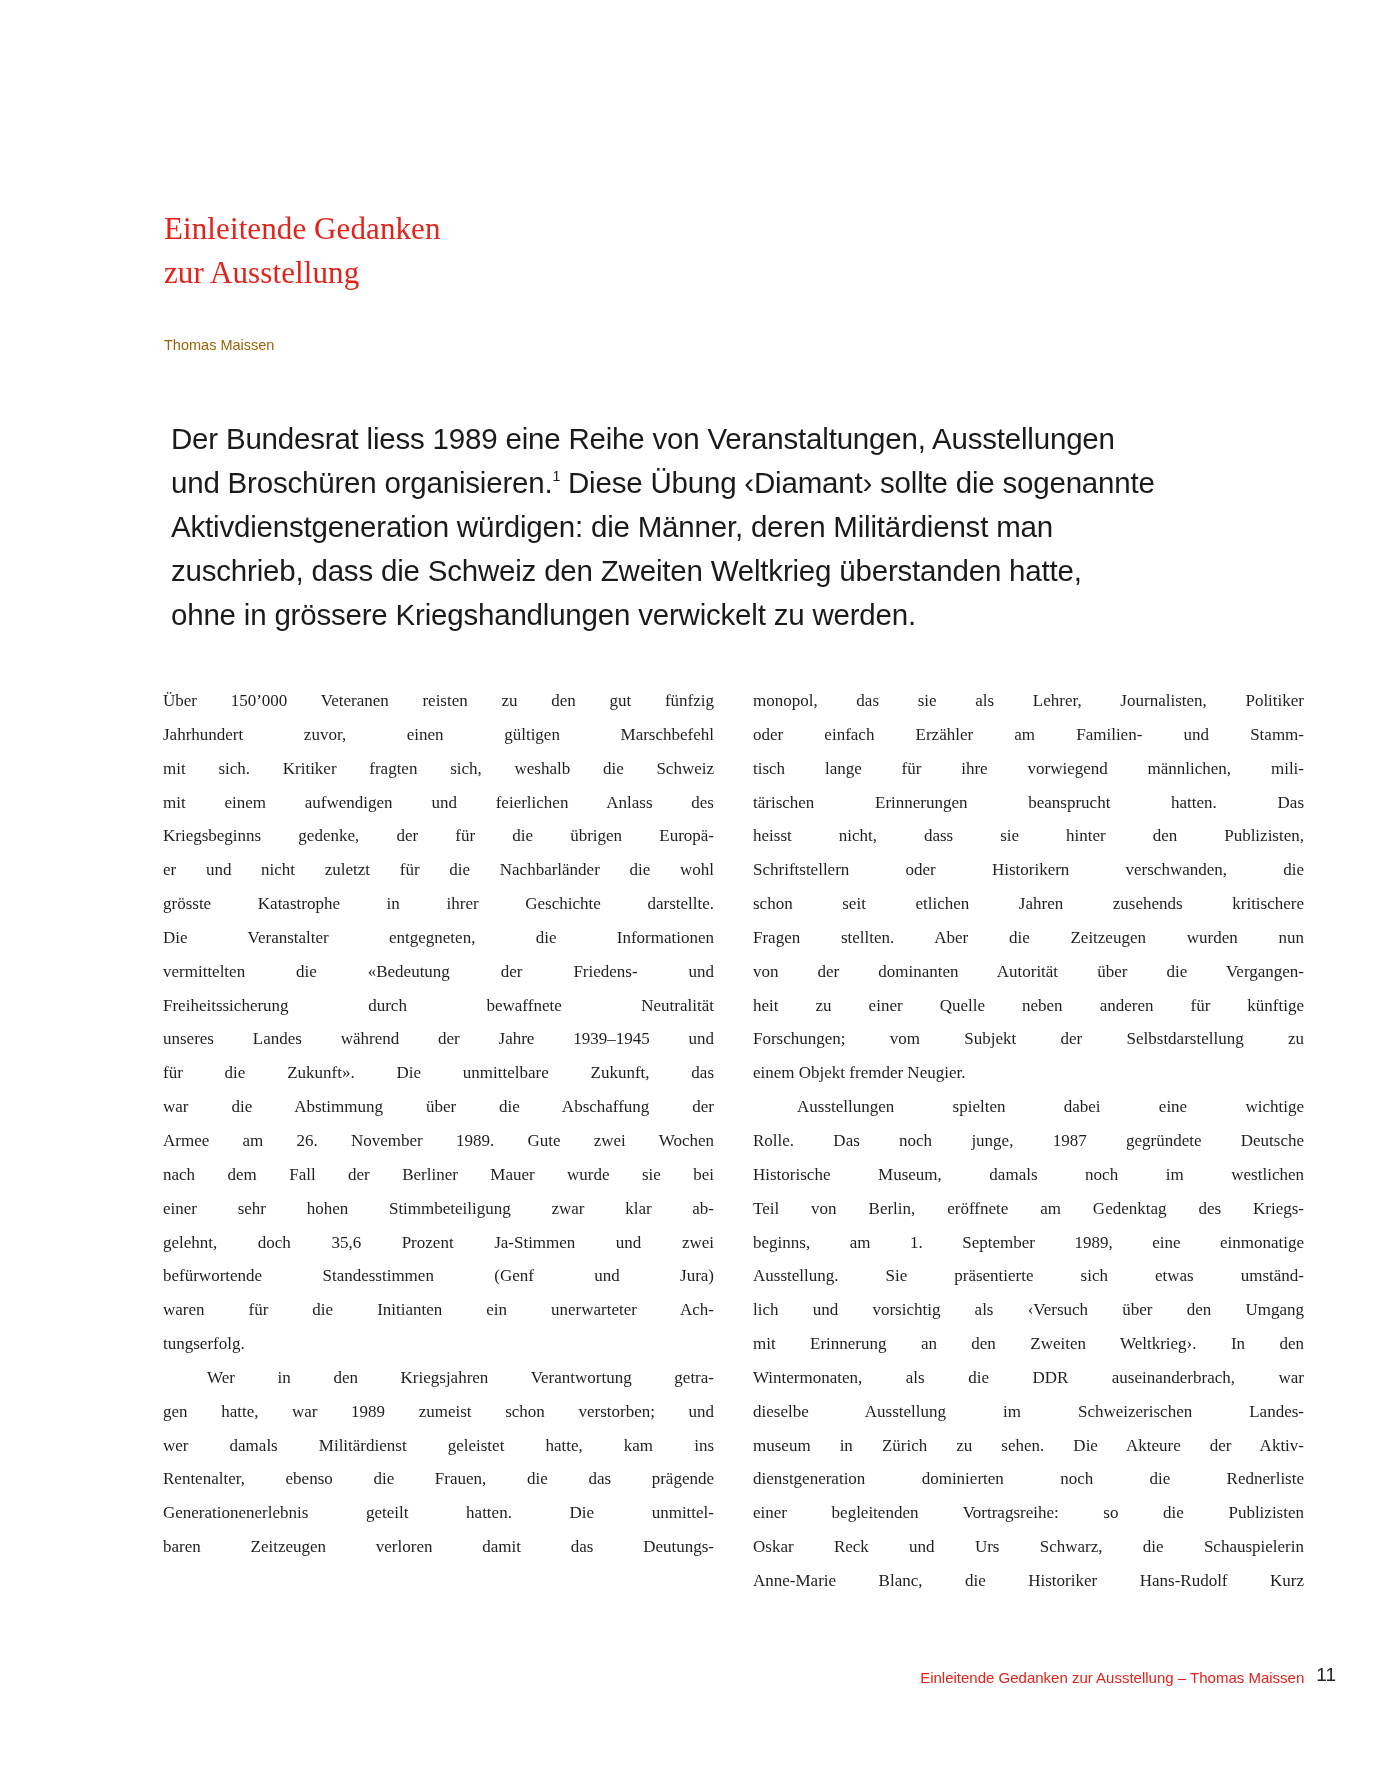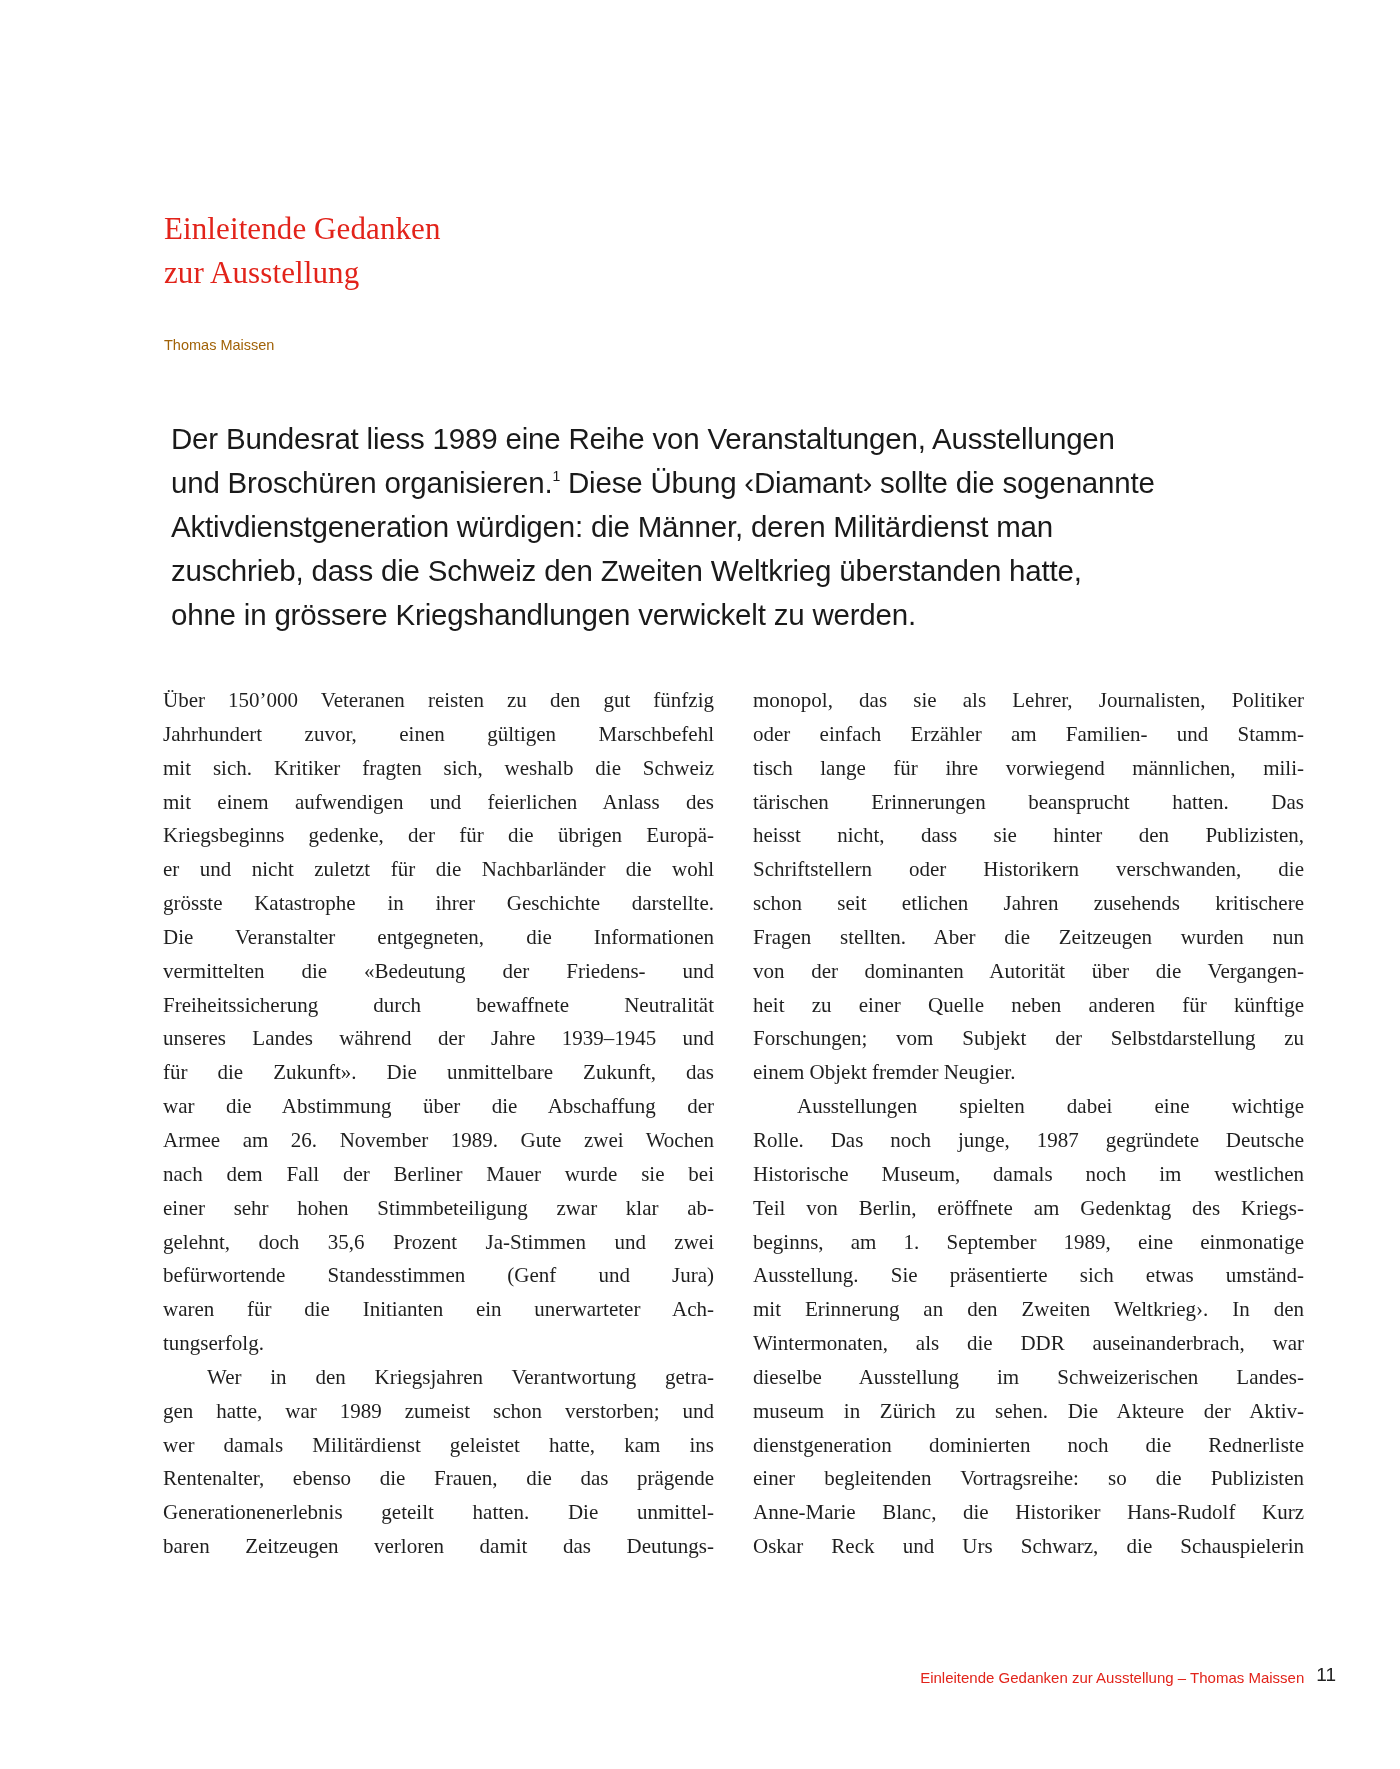--- a/index.html
+++ b/index.html
@@ -55,21 +55,21 @@
       color: #1a1a1a;
       letter-spacing: -0.2px;
     }
     .lead span.line { display: block; white-space: nowrap; }
     .lead sup { font-size: 14px; vertical-align: 12px; line-height: 0; }
     .col {
       position: absolute;
       top: 684px;
       width: 551px;
       font-family: "Liberation Serif", serif;
-      font-size: 21px;
+      font-size: 17px;
       line-height: 33.85px;
       color: #1f1f1f;
     }
     .col.left { left: 163px; }
     .col.right { left: 753px; }
     .col .line {
       display: block;
       text-align: justify;
       text-align-last: justify;
       white-space: nowrap;
@@ -162,28 +162,29 @@
     <span class="line">von der dominanten Autorität über die Vergangen-</span>
     <span class="line">heit zu einer Quelle neben anderen für künftige</span>
     <span class="line">Forschungen; vom Subjekt der Selbstdarstellung zu</span>
     <span class="line last">einem Objekt fremder Neugier.</span>
     <span class="line indent">Ausstellungen spielten dabei eine wichtige</span>
     <span class="line">Rolle. Das noch junge, 1987 gegründete Deutsche</span>
     <span class="line">Historische Museum, damals noch im westlichen</span>
     <span class="line">Teil von Berlin, eröffnete am Gedenktag des Kriegs-</span>
     <span class="line">beginns, am 1. September 1989, eine einmonatige</span>
     <span class="line">Ausstellung. Sie präsentierte sich etwas umständ-</span>
+    <span class="line">lich und vorsichtig als ‹Versuch über den Umgang</span>
     <span class="line">mit Erinnerung an den Zweiten Weltkrieg›. In den</span>
     <span class="line">Wintermonaten, als die DDR auseinanderbrach, war</span>
     <span class="line">dieselbe Ausstellung im Schweizerischen Landes-</span>
     <span class="line">museum in Zürich zu sehen. Die Akteure der Aktiv-</span>
     <span class="line">dienstgeneration dominierten noch die Rednerliste</span>
     <span class="line">einer begleitenden Vortragsreihe: so die Publizisten</span>
+    <span class="line">Oskar Reck und Urs Schwarz, die Schauspielerin</span>
     <span class="line">Anne-Marie Blanc, die Historiker Hans-Rudolf Kurz</span>
-    <span class="line">Oskar Reck und Urs Schwarz, die Schauspielerin</span>
   </div>
 
   <div class="footer">
     <span class="running">Einleitende Gedanken zur Ausstellung – Thomas Maissen</span>
     <span class="pageno">11</span>
   </div>
 
 </div>
 
 </body></html>

